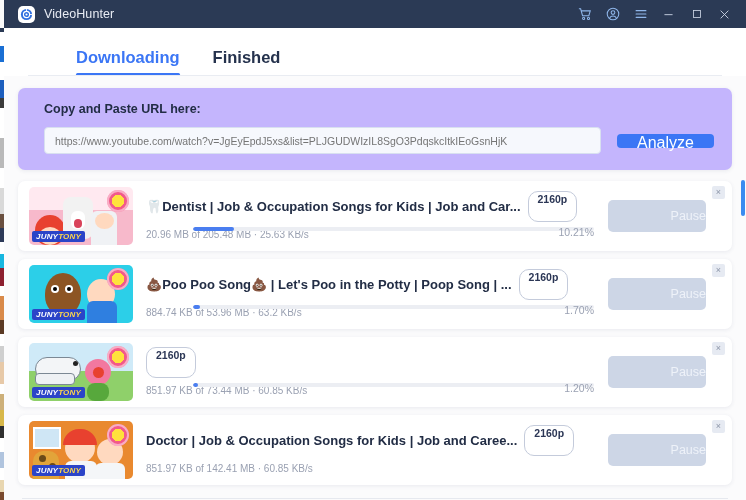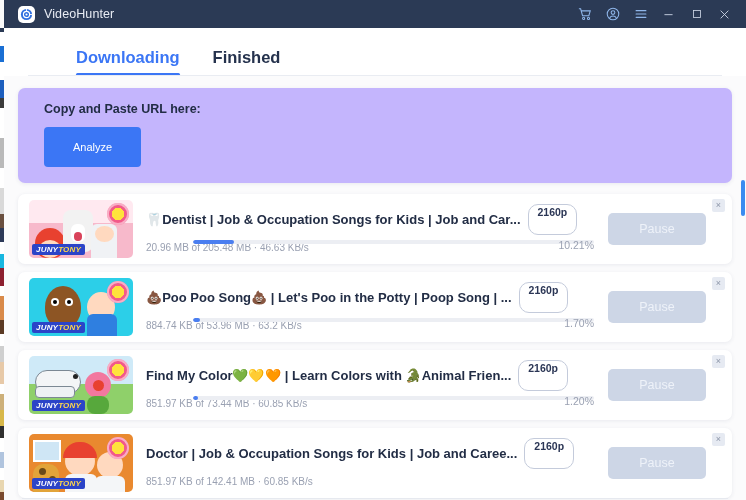--- a/index.html
+++ b/index.html
@@ -119,23 +119,23 @@
     background: #f6f8fd;
     border: 1px solid #d8e0f0;
     border-radius: 4px;
     padding: 0 10px;
     font-family: "Liberation Sans", sans-serif;
     font-size: 10.5px;
     color: #8c94a8;
     outline: none;
   }
   .analyze-btn {
-    width: 97px; height: 40px;
+    width: 97px; height: 14px;
     background: #3b76f5; border: none; border-radius: 4px;
-    color: #ffffff; font-size: 11px;
+    color: #ffffff; font-size: 16px;
     font-family: "Liberation Sans", sans-serif;
     cursor: pointer;
   }
 
   
   .list {
     position: relative;
     margin-top: 11px;
     padding: 0 14px;
   }
@@ -219,20 +219,21 @@
   .pause-btn {
     width: 98px; height: 32px;
     background: #cdd6e6;
     border: none; border-radius: 5px;
     color: #eef2f9; font-size: 12.5px;
     font-family: "Liberation Sans", sans-serif;
     margin-left: 14px; margin-right: 14px;
     cursor: pointer;
     flex-shrink: 0;
     align-self: center;
+    text-align: right;
   }
   .close-x {
     position: absolute; right: 7px; top: 5px;
     width: 13px; height: 13px;
     background: #e6eaf2; border-radius: 2px;
     color: #8d96a9; font-size: 9px; line-height: 13px;
     text-align: center; cursor: pointer;
   }
 
   
@@ -313,20 +314,21 @@
 
     <div class="tabs">
       <div class="tab active">Downloading</div>
       <div class="tab">Finished</div>
       <div class="tab-rule"></div>
     </div>
 
     <div class="url-card">
       <div class="url-label">Copy and Paste URL here:</div>
       <div class="url-row">
+        <input class="url-input" type="text" placeholder="https://www.youtube.com/watch?v=JgEyEpdJ5xs&amp;list=PLJGUDWIzIL8SgO3PdqskcItkIEoGsnHjK" style="">
         <button class="analyze-btn">Analyze</button>
       </div>
     </div>
 
     <div class="list">
 
       <div class="dl-item">
         <div class="thumb" style="background:linear-gradient(#ffe9f0 0 40%,#f7b9cb 40% 100%)">
           <div style="position:absolute;left:6px;top:28px;width:30px;height:30px;border-radius:50% 50% 40% 40%;background:#e8412f"></div>
           <div style="position:absolute;left:10px;top:40px;width:22px;height:18px;border-radius:50%;background:#ffd9bf"></div>
@@ -338,21 +340,21 @@
           <div class="rosette"></div>
           <div class="badge">
             <span>JUNY</span><em>TONY</em>
           </div>
         </div>
         <div class="info">
           <div class="title-line">
             <div class="dl-title">🦷Dentist | Job &amp; Occupation Songs for Kids | Job and Car...</div>
             <div class="res-badge">2160p</div>
           </div>
-          <div class="meta">20.96 MB of 205.48 MB · 46.63 KB/s</div>
+          <div class="meta">20.96 MB of 205.48 MB · 25.63 KB/s</div>
           <div class="bar-row">
             <div class="bar">
               <div class="fill" style="width:10.21%"></div>
             </div>
             <div class="pct">10.21%</div>
           </div>
         </div>
         <button class="pause-btn">Pause</button>
         <div class="close-x">×</div>
       </div>
@@ -396,21 +398,20 @@
           <div style="position:absolute;left:56px;top:16px;width:26px;height:26px;border-radius:50%;background:#f2789f"></div>
           <div style="position:absolute;left:64px;top:24px;width:11px;height:11px;border-radius:50%;background:#e8412f"></div>
           <div style="position:absolute;left:58px;top:40px;width:22px;height:18px;border-radius:8px;background:#57a83c"></div>
           <div class="rosette"></div>
           <div class="badge">
             <span>JUNY</span><em>TONY</em>
           </div>
         </div>
         <div class="info">
           <div class="title-line">
-            <div class="dl-title">Find My Color💚💛🧡 | Learn Colors with 🐊Animal Frien...</div>
             <div class="res-badge">2160p</div>
           </div>
           <div class="meta">851.97 KB of 73.44 MB · 60.85 KB/s</div>
           <div class="bar-row">
             <div class="bar">
               <div class="fill" style="width:1.2%"></div>
             </div>
             <div class="pct">1.20%</div>
           </div>
         </div>

